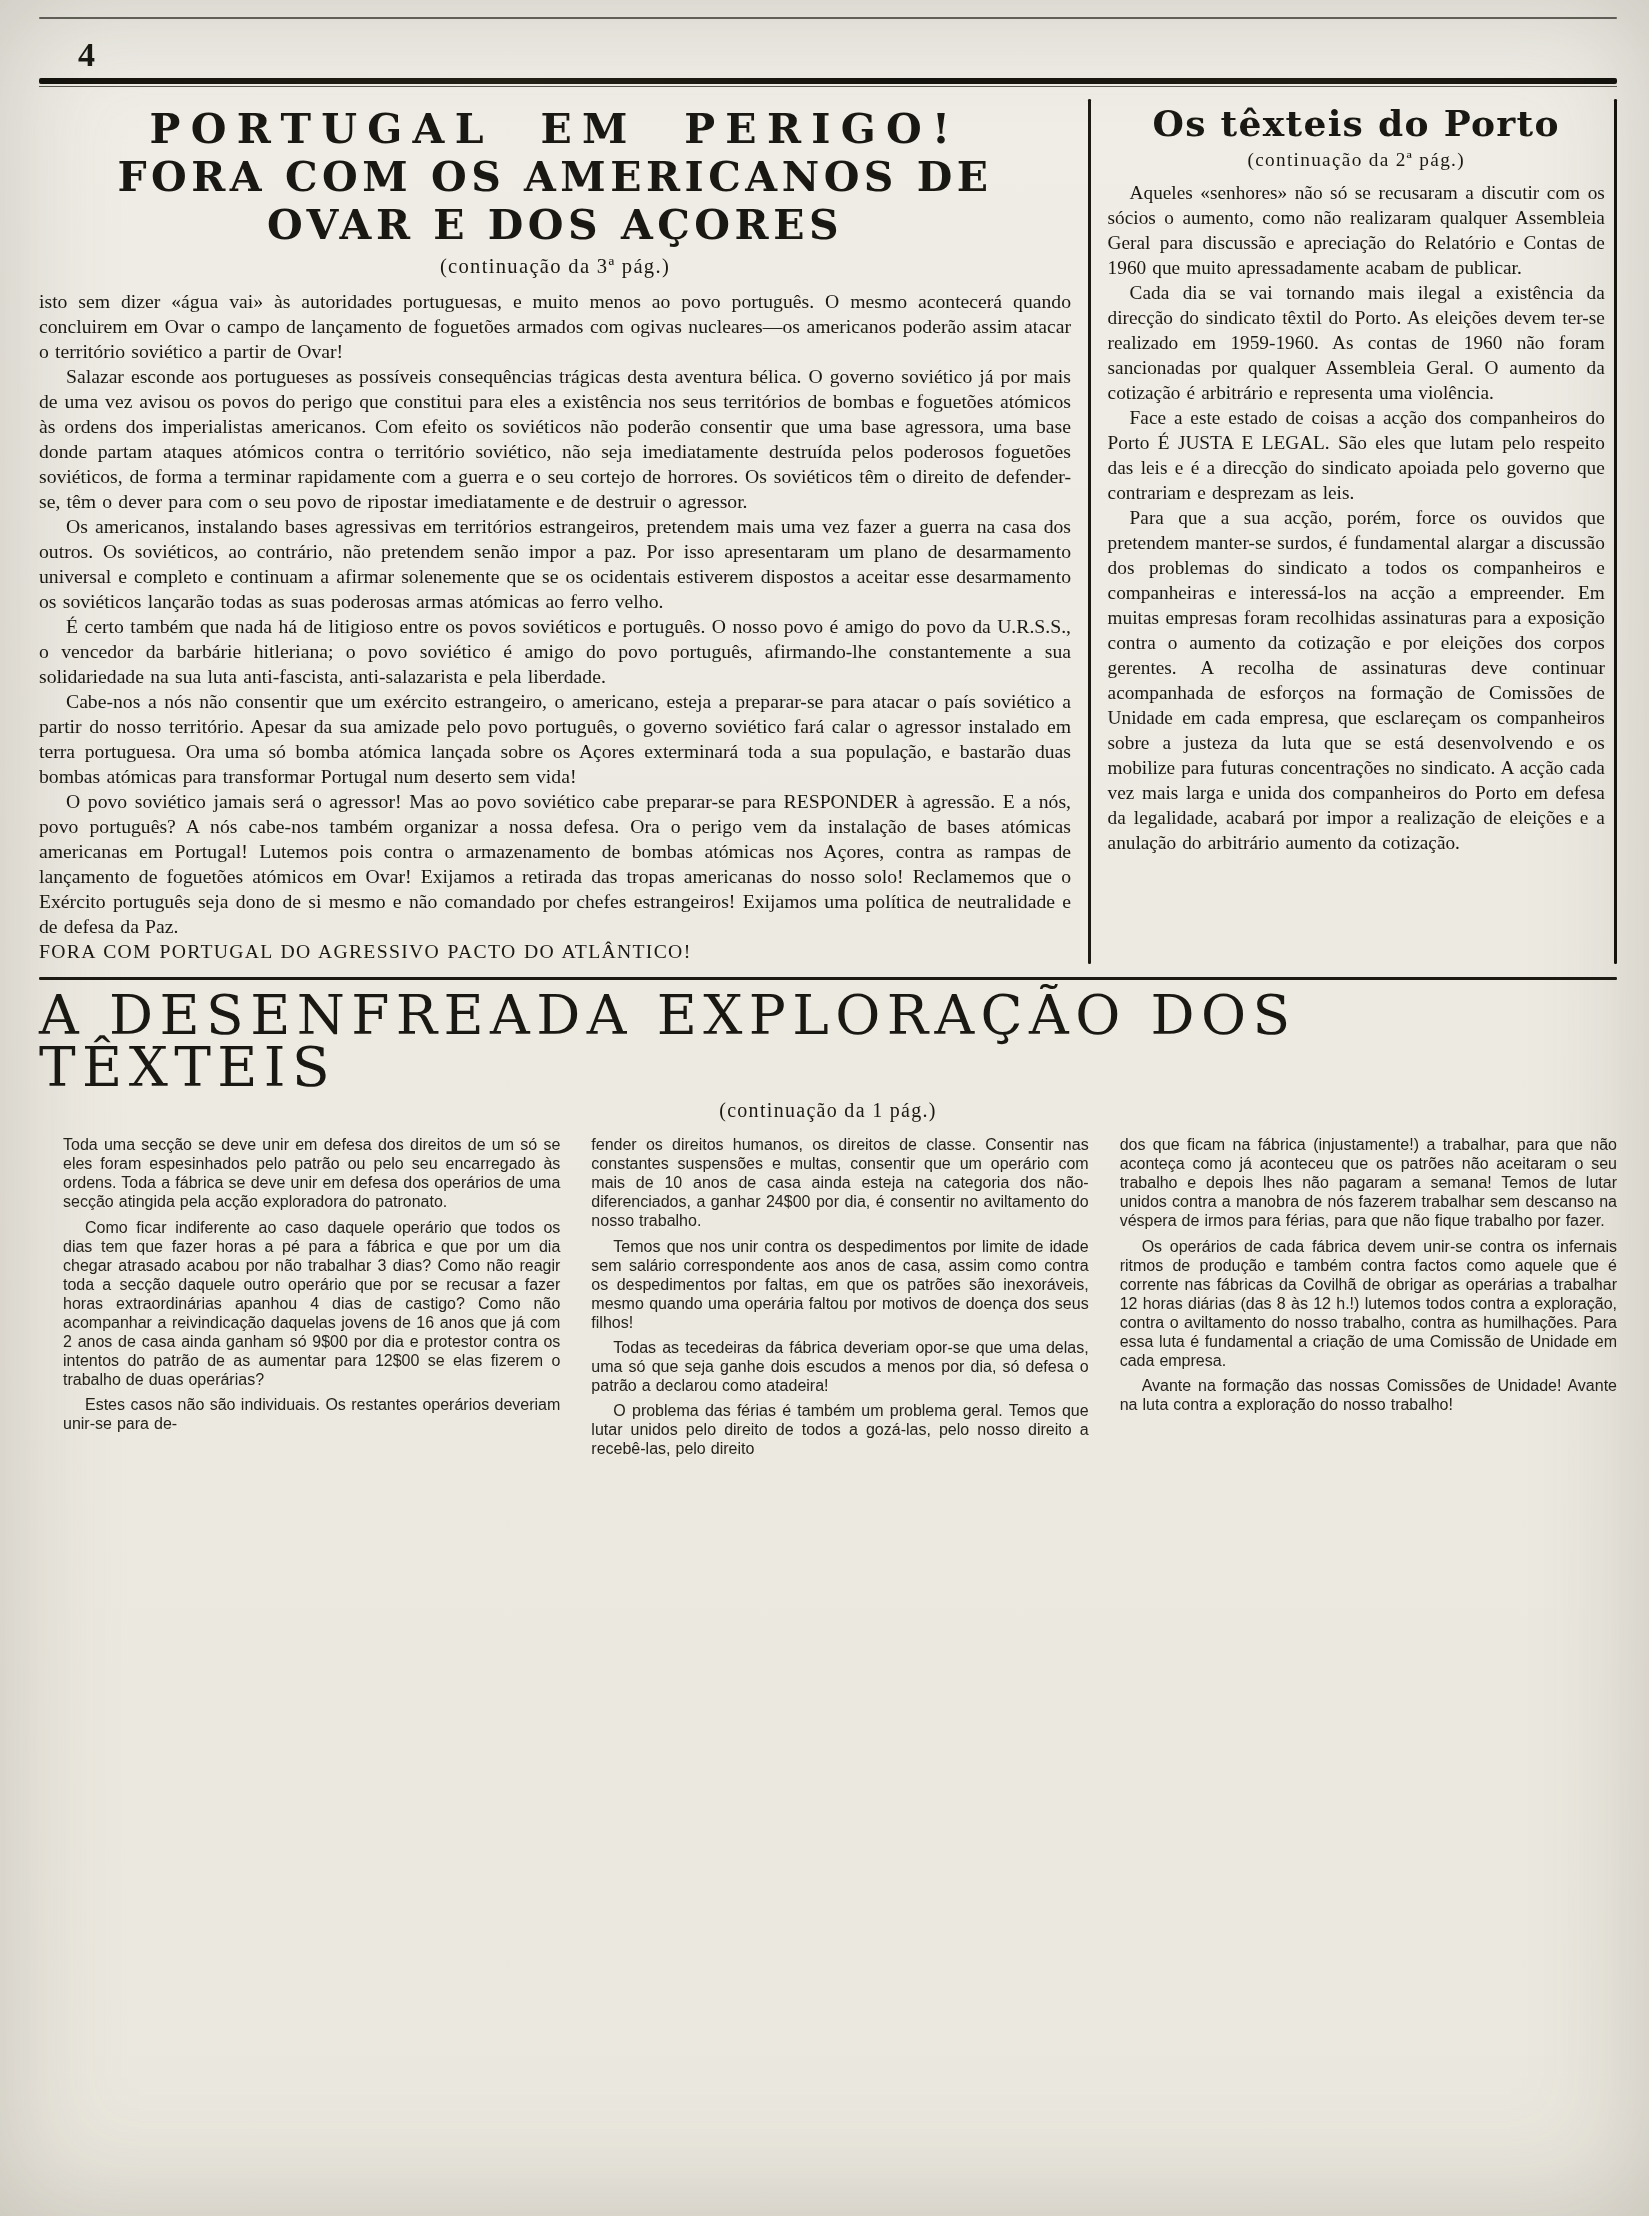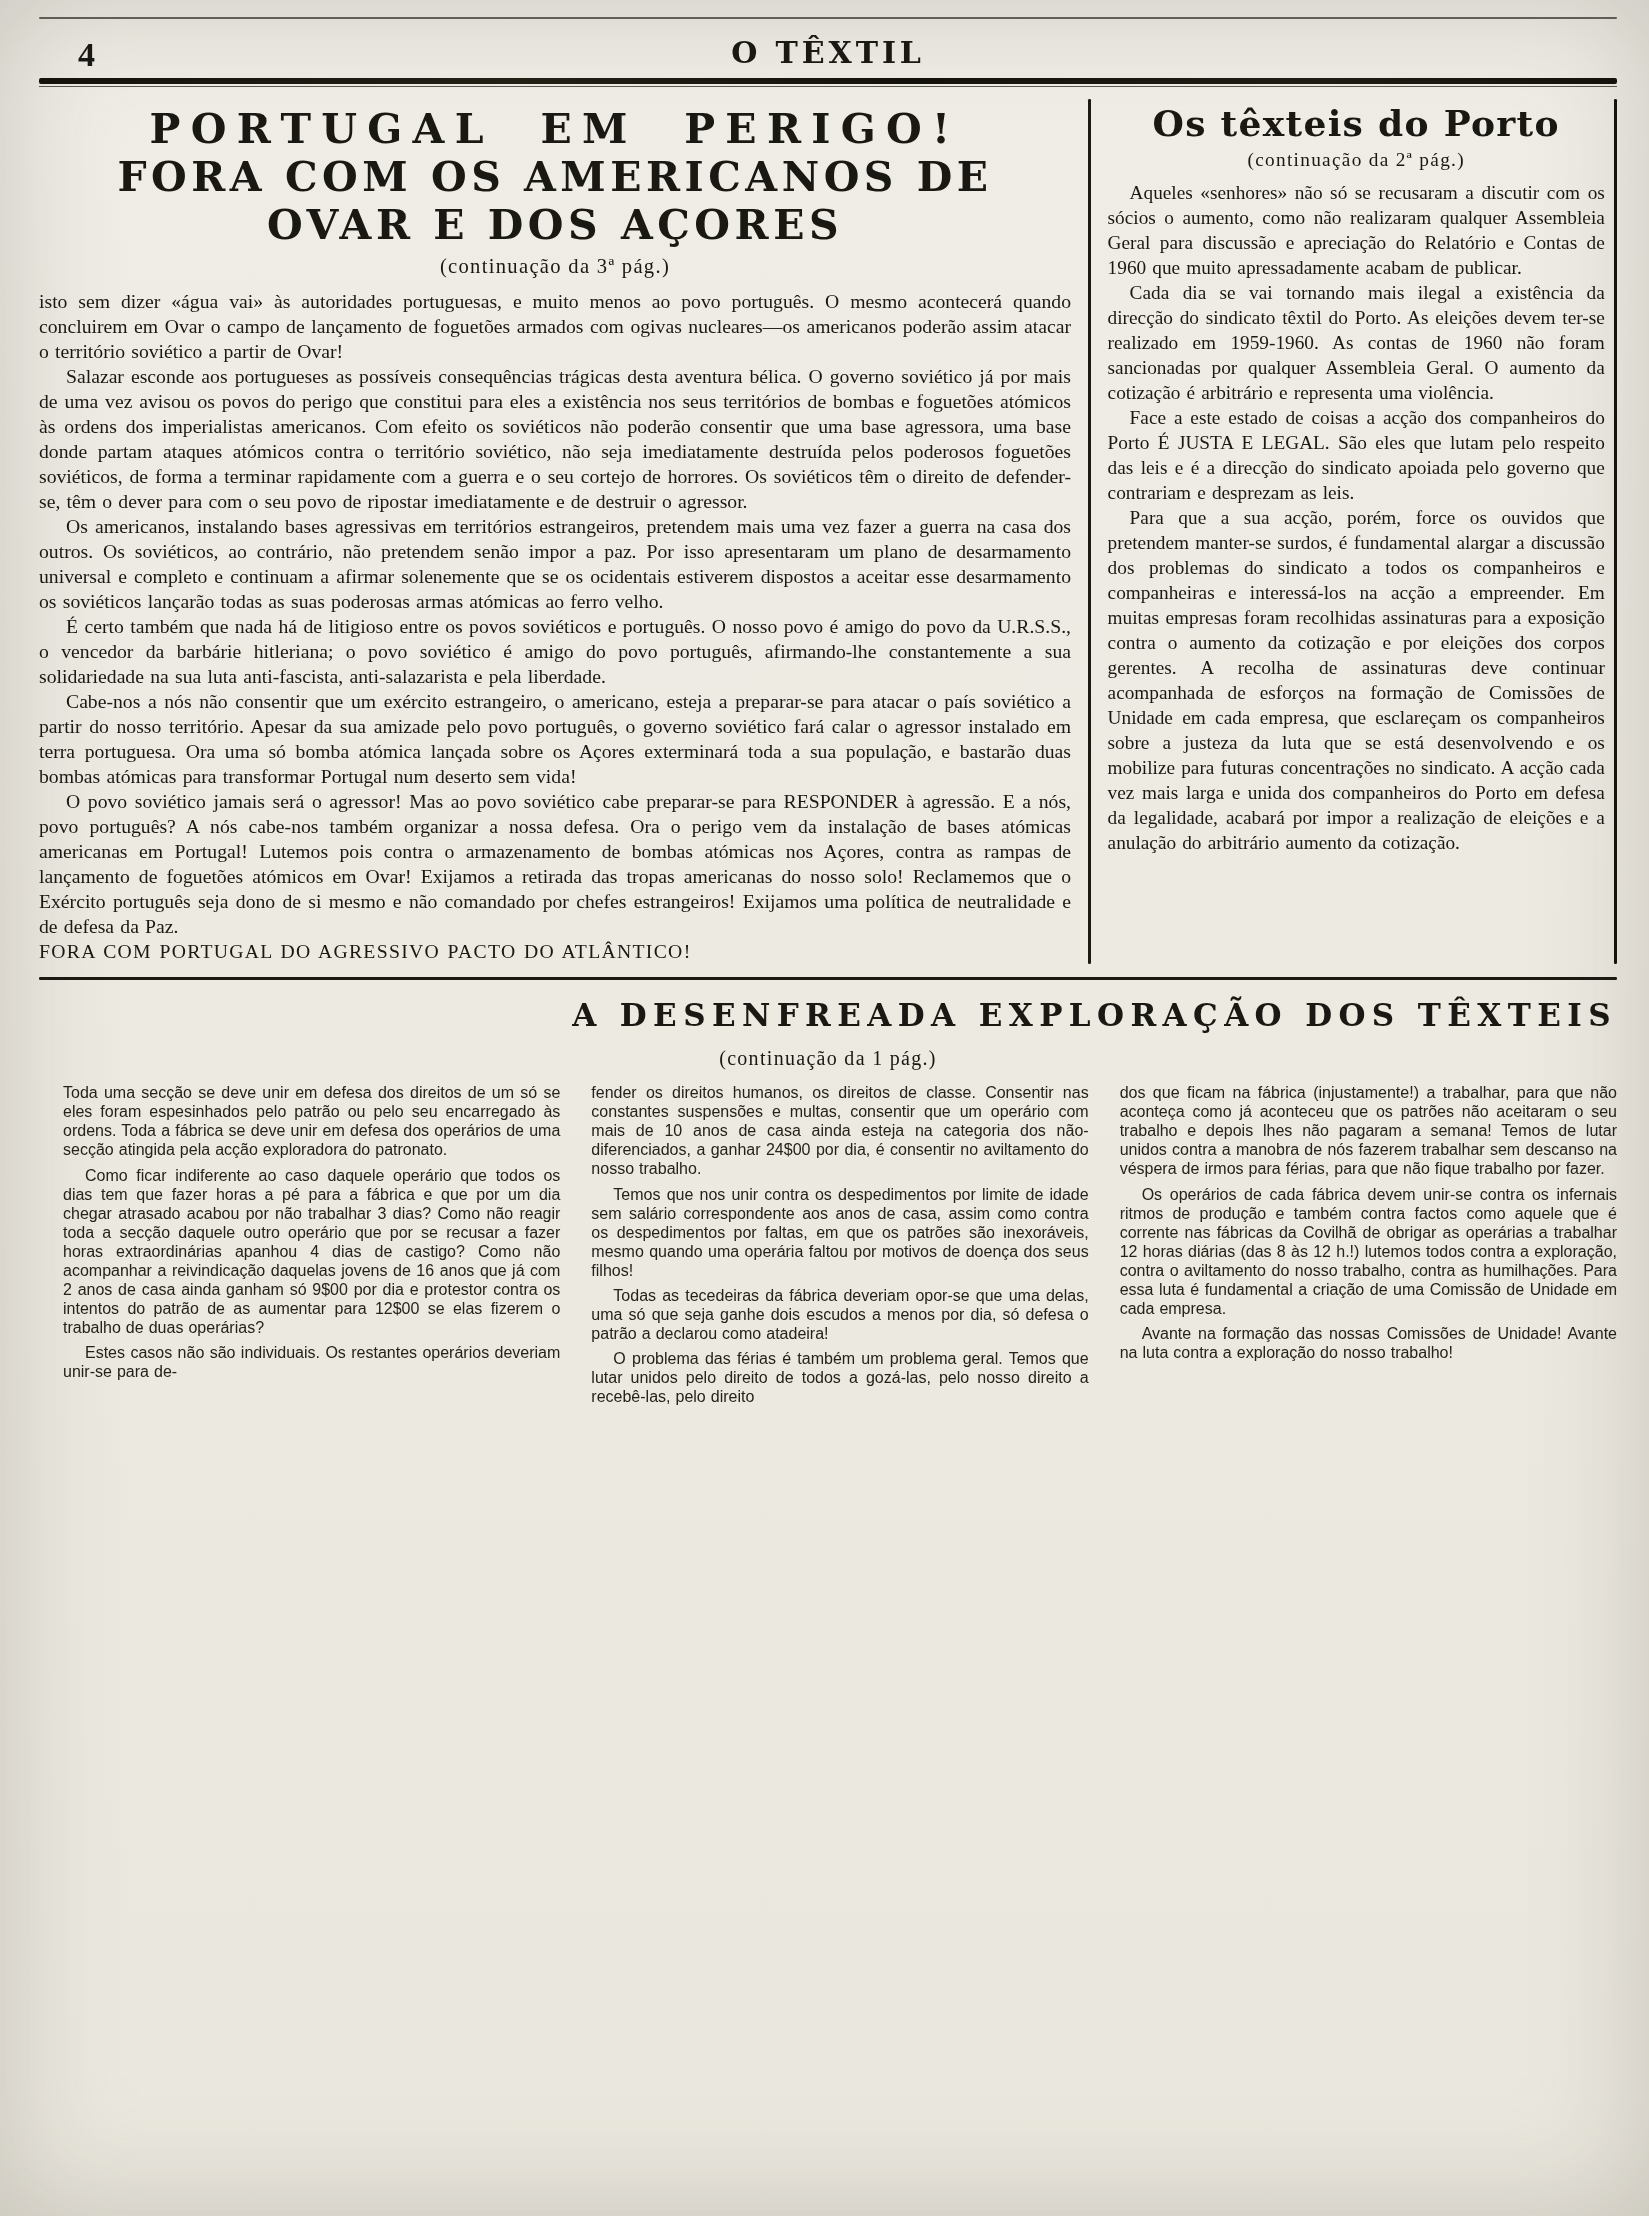--- a/index.html
+++ b/index.html
@@ -141,24 +141,24 @@
   
   .hrule {
     height: 2.6px;
     background: #1c1a13;
     margin-top: 13px;
     border-radius: 1.3px;
   }
   .bottom-section { margin-top: 9px; }
   .headline-bottom {
     margin: 3.9px 0 0 0;
-    text-align: right;
-    font-family: "DejaVu Serif", serif;
-    font-weight: bold;
-    font-size: 31px;
+    text-align: left;
+    font-family: "DejaVu Serif", serif;
+    font-weight: normal;
+    font-size: 55px;
     line-height: 52px;
     letter-spacing: 6.4px;
   }
   .bottom-section .continuation { margin: 6.4px 0 13px 0; font-size: 20px; }
   .bottom-cols {
     display: flex;
     gap: 31px;
     margin-left: 24px;
   }
   .bcol {
@@ -178,21 +178,20 @@
 </style>
 </head>
 <body>
 
 <div class="page">
 
   <div class="topline"></div>
 
   <div class="header-row">
     <span class="page-number">4</span>
-    <h1 class="masthead">O TÊXTIL</h1>
   </div>
   <div class="rule-heavy"></div>
   <div class="rule-thin"></div>
 
   <div class="main-row">
 
     <section class="col-left">
       <h2 class="headline-left">
         <span class="hl1">PORTUGAL EM PERIGO!</span>
         <span class="hl2">FORA COM OS AMERICANOS DE</span>

